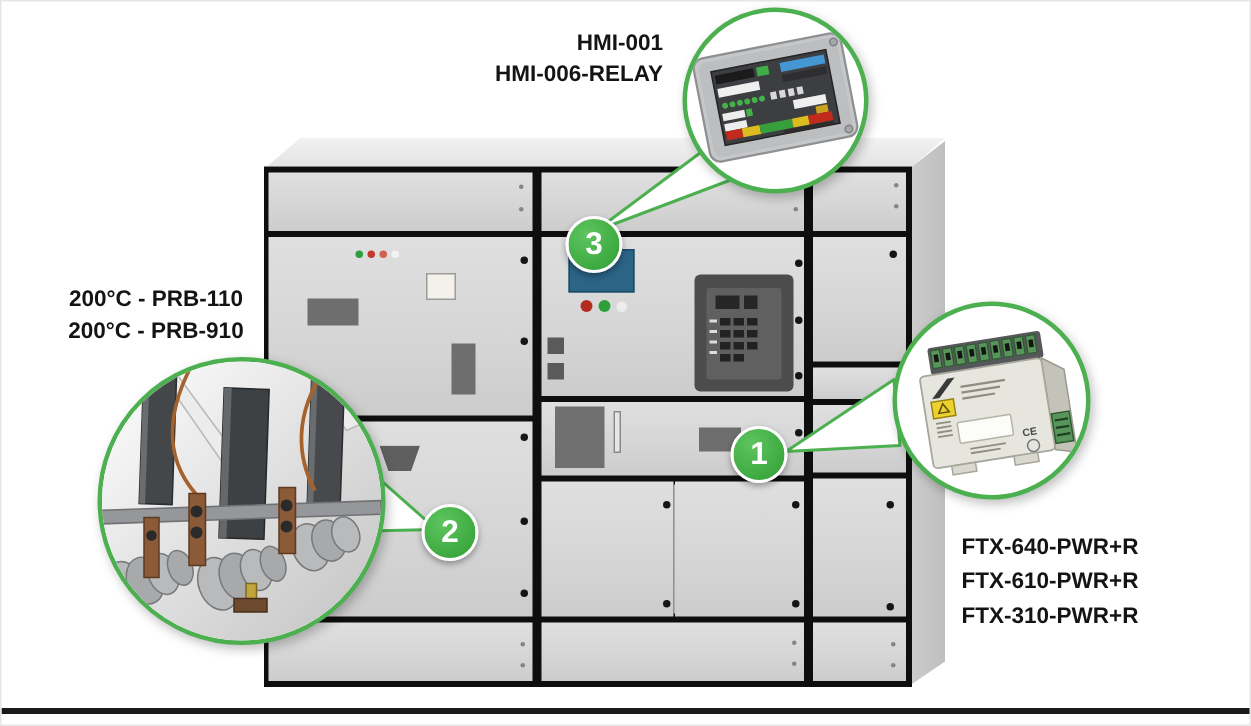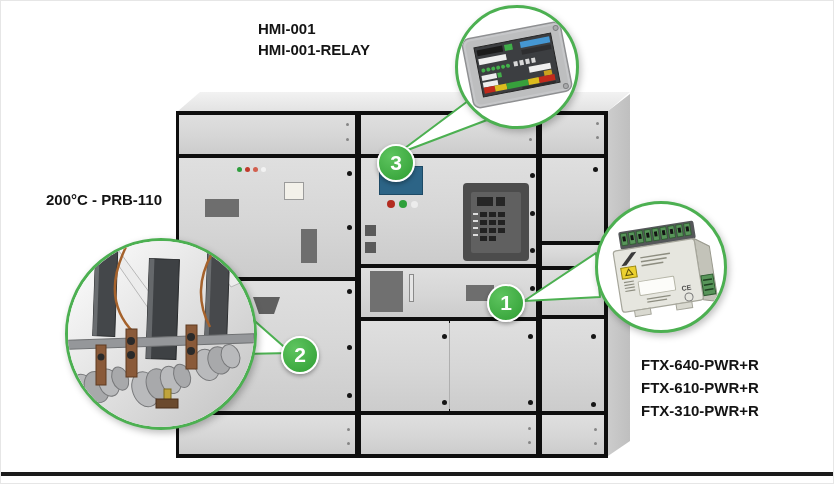--- a/index.html
+++ b/index.html
@@ -290,26 +290,27 @@
   <div class="callout" style="left:486px;top:283px">
     <span>1</span>
   </div>
   <div class="callout" style="left:280px;top:335px">
     <span>2</span>
   </div>
   <div class="callout" style="left:376px;top:143px">
     <span>3</span>
   </div>
 
-  <div class="lbl" style="left:257px;top:17px;width:172px;">
+  <div class="lbl" style="left:269px;top:17px;width:172px;text-align:right">
     <div>HMI-001</div>
-    <div>HMI-001-RELAY</div>
+    <div>HMI-006-RELAY</div>
   </div>
   <div class="lbl" style="left:30px;top:188px;width:146px;text-align:center">
     <div>200°C - PRB-110</div>
+    <div>200°C - PRB-910</div>
   </div>
   <div class="lbl" style="left:640px;top:352px;width:160px;text-align:left;line-height:23px">
     <div>FTX-640-PWR+R</div>
     <div>FTX-610-PWR+R</div>
     <div>FTX-310-PWR+R</div>
   </div>
 
   <div id="bottom-rule"></div>
 </div>
 

